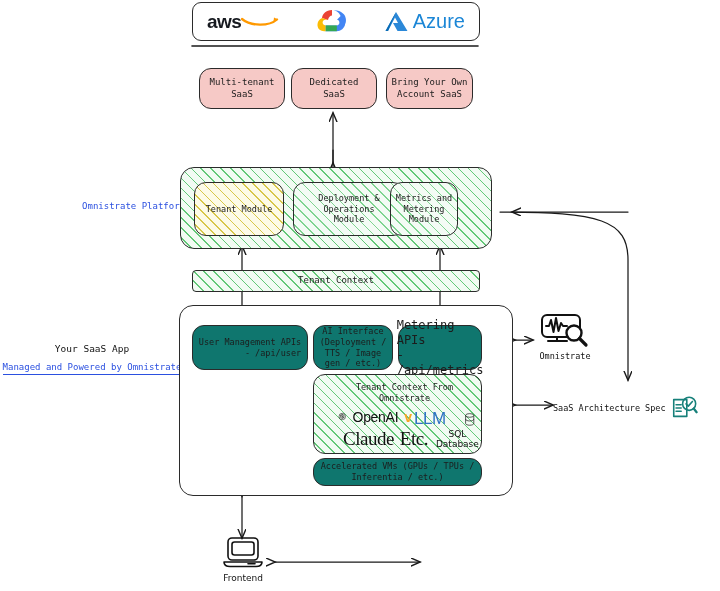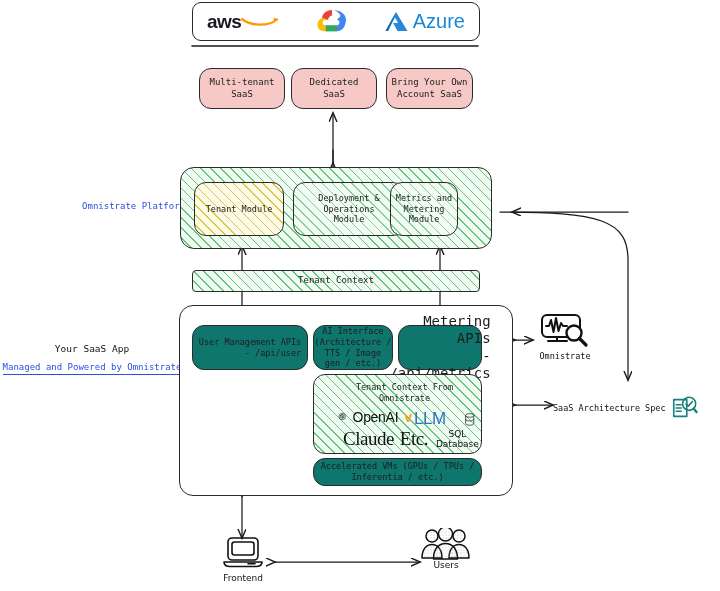--- a/index.html
+++ b/index.html
@@ -186,28 +186,28 @@
     <div class="box green" style="left:12px;top:19px;width:116px;height:45px;">
       <div class="lbl" style="font-size:8.5px;text-align:right;padding:0 4px;">
         <div>User Management APIs</div>
         <div>- /api/user</div>
       </div>
     </div>
 
     <div class="box green" style="left:133px;top:19px;width:80px;height:45px;">
       <div class="lbl" style="font-size:8.5px;">
         <div>AI Interface</div>
-        <div>(Architecture /</div>
+        <div>(Deployment /</div>
         <div>TTS / Image</div>
         <div>gen / etc.)</div>
       </div>
     </div>
 
     <div class="box green" style="left:218px;top:19px;width:84px;height:45px;">
-      <div class="lbl" style="font-size:14px;text-align:right;padding:0 4px;">
+      <div class="lbl" style="font-size:12px;text-align:left;padding:0 4px;">
         <div>Metering APIs</div>
         <div>- /api/metrics</div>
       </div>
     </div>
 
 
     <div class="box hatch-green" style="left:133px;top:68px;width:169px;height:80px;display:block;padding:7px 6px 0 20px;">
       <div class="lbl" style="font-size:8.5px;text-align:center;">Tenant Context From Omnistrate</div>
 
       <div class="logo-row" style="margin-top:6px;justify-content:flex-start;padding-left:4px;align-items:flex-start;">
@@ -289,32 +289,14 @@
       <g fill="none" stroke="#111" stroke-width="1.6" stroke-linecap="round" stroke-linejoin="round">
         <rect x="10" y="3" width="30" height="22" rx="4"></rect>
         <rect x="14" y="7" width="22" height="13" rx="2.5"></rect>
         <path d="M6 27 L44 27 C44 30 42 31.5 38 31.5 L12 31.5 C8 31.5 6 30 6 27 Z"></path>
         <path d="M30 28.8 L37 28.8"></path>
       </g>
     </svg>
     <div class="hand" style="margin-top:0px;">Frontend</div>
   </div>
 
-  <div class="abs" style="left:415px;top:528px;width:62px;">
-    <svg width="56" height="34" viewBox="0 0 56 34" style="display:block;margin:0 auto;">
-      <defs>
-        <pattern id="ud" width="3" height="3" patternUnits="userSpaceOnUse">
-          <circle cx="1" cy="1" r="0.55" fill="#bcbcbc"></circle>
-        </pattern>
-      </defs>
-      <g stroke="#111" stroke-width="1.5" fill="url(#ud)" stroke-linejoin="round">
-        <circle cx="14" cy="8" r="6"></circle>
-        <path d="M4 30 C4 21 8.5 16.5 14 16.5 C19.5 16.5 24 21 24 30 Z"></path>
-        <circle cx="41" cy="8" r="6"></circle>
-        <path d="M31 30 C31 21 35.5 16.5 41 16.5 C46.5 16.5 51 21 51 30 Z"></path>
-        <circle cx="27.5" cy="6" r="7"></circle>
-        <path d="M15.5 31 C15.5 20.5 21 15.5 27.5 15.5 C34 15.5 39.5 20.5 39.5 31 Z"></path>
-      </g>
-    </svg>
-    <div class="hand" style="margin-top:-2px;">Users</div>
-  </div>
 
 </div>
 
 </body></html>

